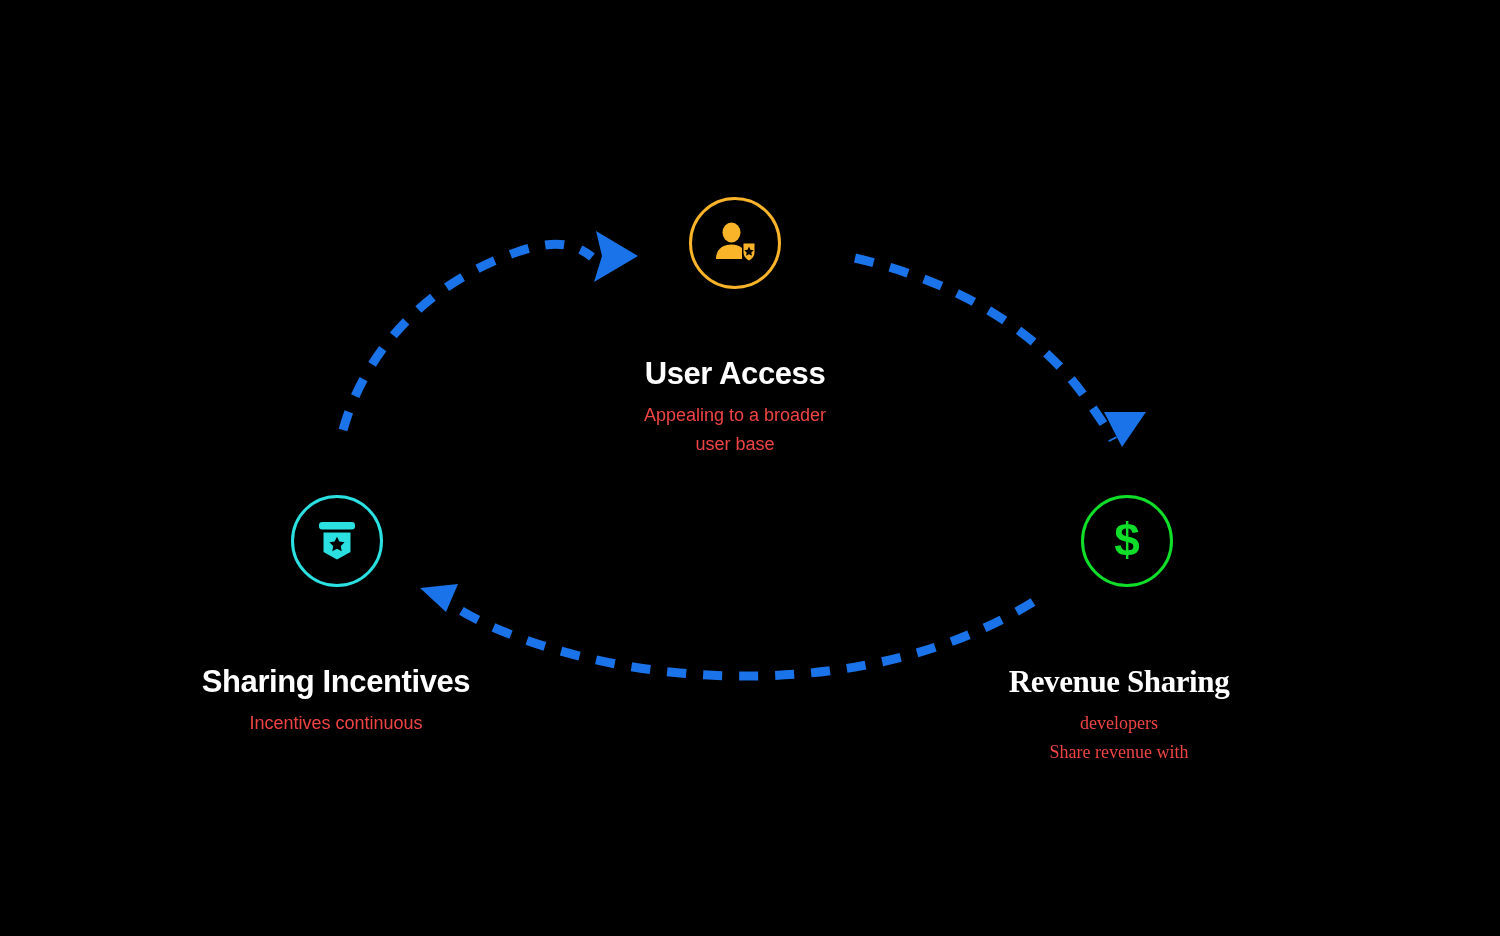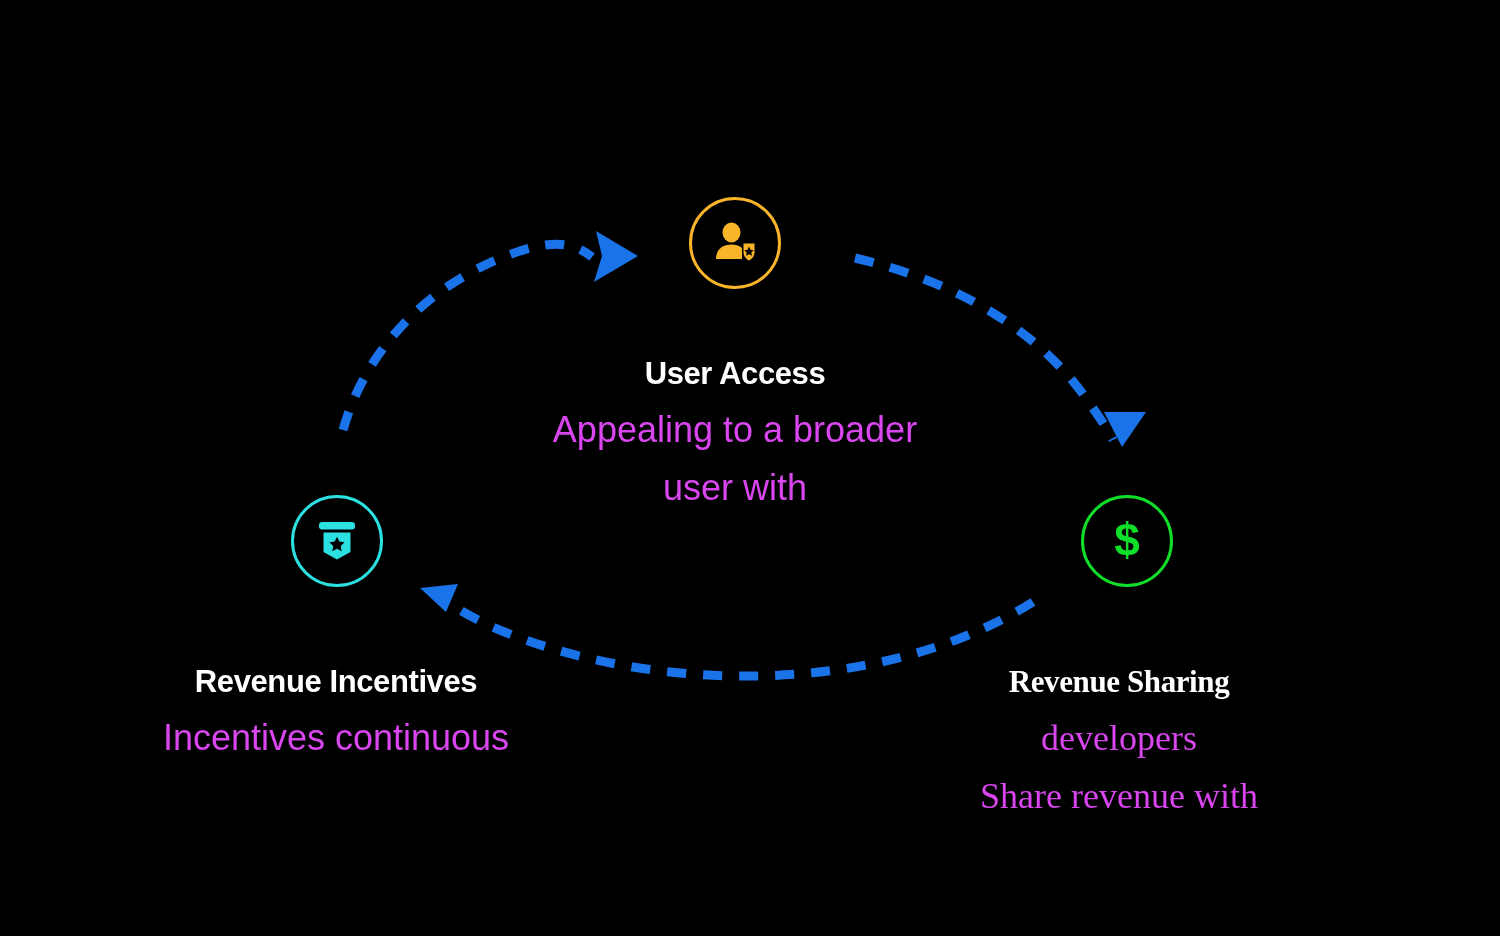--- a/index.html
+++ b/index.html
@@ -57,23 +57,23 @@
   }
   .node-title {
     font-size: 31px;
     font-weight: 700;
     color: #ffffff;
     letter-spacing: -0.4px;
     line-height: 1.18;
     margin: 0 0 8px 0;
   }
   .node-desc {
-    font-size: 36px;
+    font-size: 18px;
     font-weight: 400;
-    color: #d946ef;
+    color: #ef4444;
     line-height: 1.62;
     margin: 0;
   }
   .node-desc .line { display: block; }
 
   
   #node-user-access   { left: 735px; top: 243px; }
   #node-revenue       { left: 1127px; top: 541px; }
   #node-creative      { left: 337px; top: 541px; }
 
@@ -115,21 +115,21 @@
         <path d="M 30.5 22.5 L 41.5 22.5 L 41.5 31.5 C 41.5 35.6 38.6 38.2 36 39.5 C 33.4 38.2 30.5 35.6 30.5 31.5 Z" fill="#f9b42a"></path>
 
         <path d="M 36 25.6 L 37.45 28.7 L 40.7 29.15 L 38.35 31.5 L 38.9 34.8 L 36 33.2 L 33.1 34.8 L 33.65 31.5 L 31.3 29.15 L 34.55 28.7 Z" fill="#000000"></path>
       </svg>
     </div>
   </div>
   <div class="node-text" id="text-user-access">
     <div class="node-title">User Access</div>
     <div class="node-desc">
       <span class="line">Appealing to a broader</span>
-      <span class="line">user with</span>
+      <span class="line">user base</span>
     </div>
   </div>
 
   <div class="node" id="node-revenue">
     <div class="node-circle" style="border-color:#0fdf28;">
       <svg width="42" height="46" viewBox="0 0 42 46">
         <text x="21" y="38" text-anchor="middle" font-family="'Liberation Sans', sans-serif" font-size="46" font-weight="700" fill="#0fdf28">$</text>
       </svg>
     </div>
   </div>
@@ -147,19 +147,19 @@
 
         <rect x="3" y="3" width="36" height="7.5" rx="3.2" fill="#2ae0e0"></rect>
 
         <path d="M 7.5 13.5 L 34.5 13.5 L 34.5 33 L 21 40.5 L 7.5 33 Z" fill="#2ae0e0"></path>
 
         <path d="M 21 17.8 L 23.35 22.6 L 28.6 23.35 L 24.8 27.05 L 25.7 32.3 L 21 29.8 L 16.3 32.3 L 17.2 27.05 L 13.4 23.35 L 18.65 22.6 Z" fill="#000000"></path>
       </svg>
     </div>
   </div>
   <div class="node-text" id="text-creative">
-    <div class="node-title">Revenue Incentives</div>
+    <div class="node-title">Sharing Incentives</div>
     <div class="node-desc">
       <span class="line">Incentives continuous</span>
     </div>
   </div>
 
 </div>
 
 </body></html>

